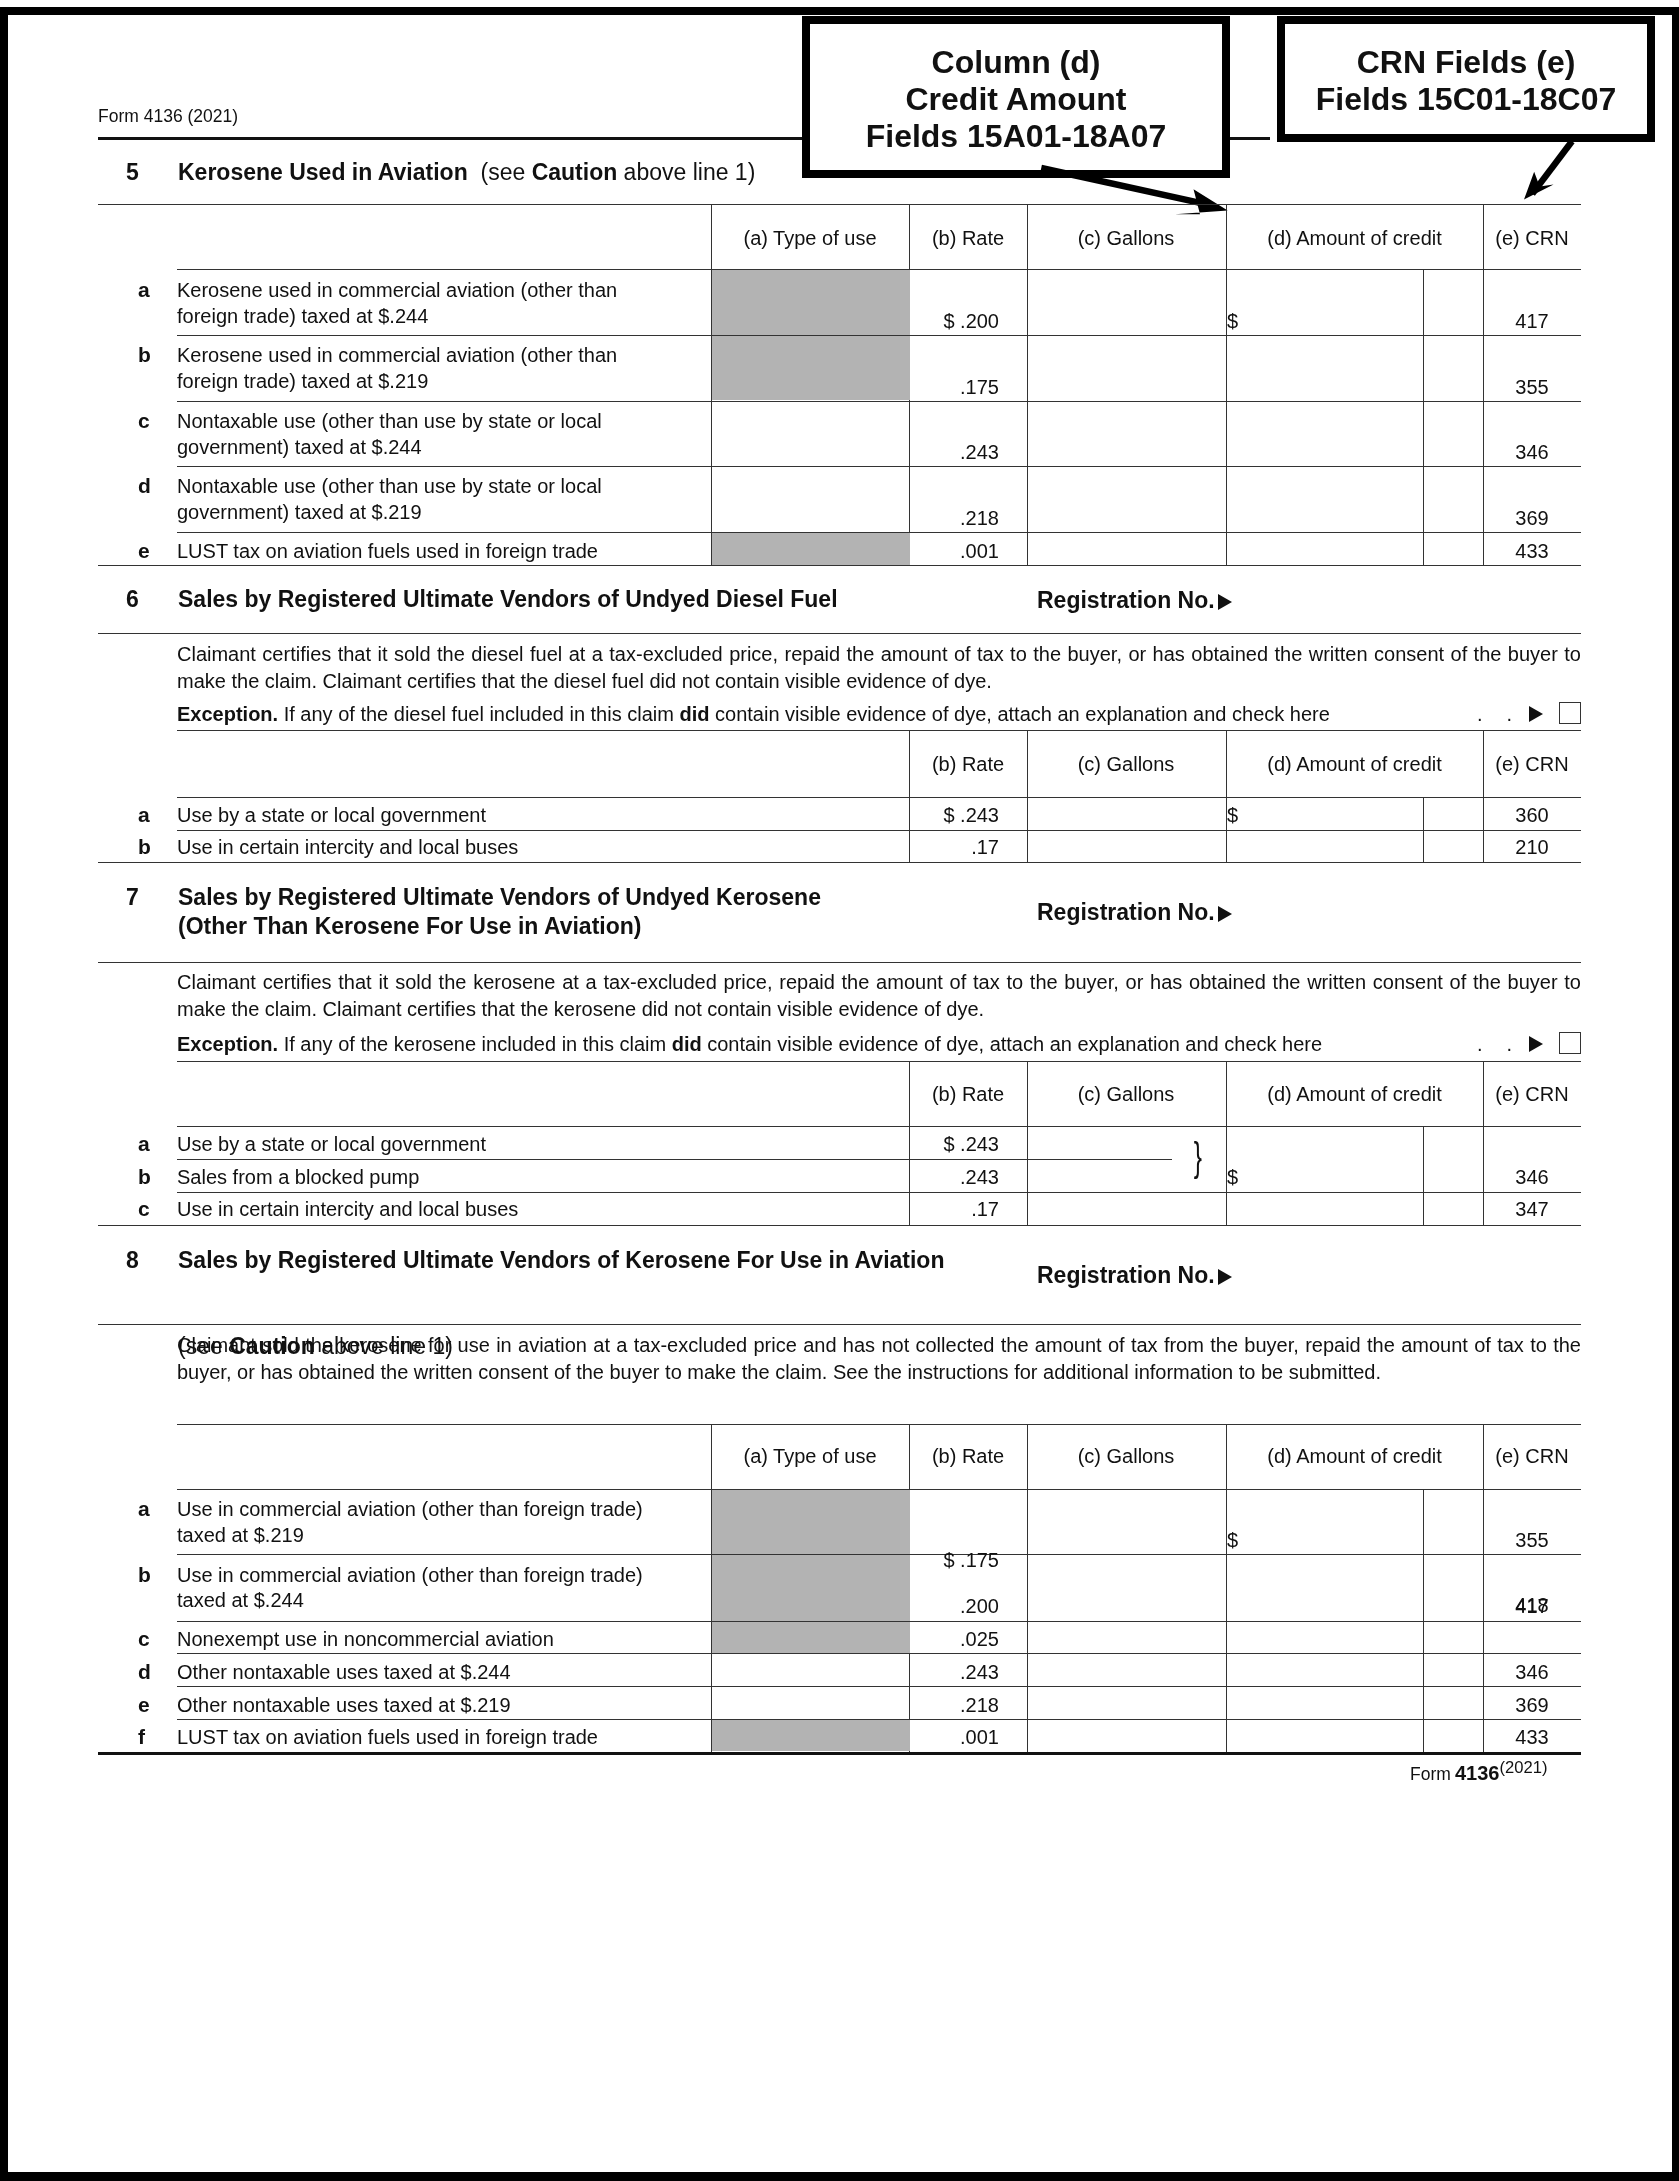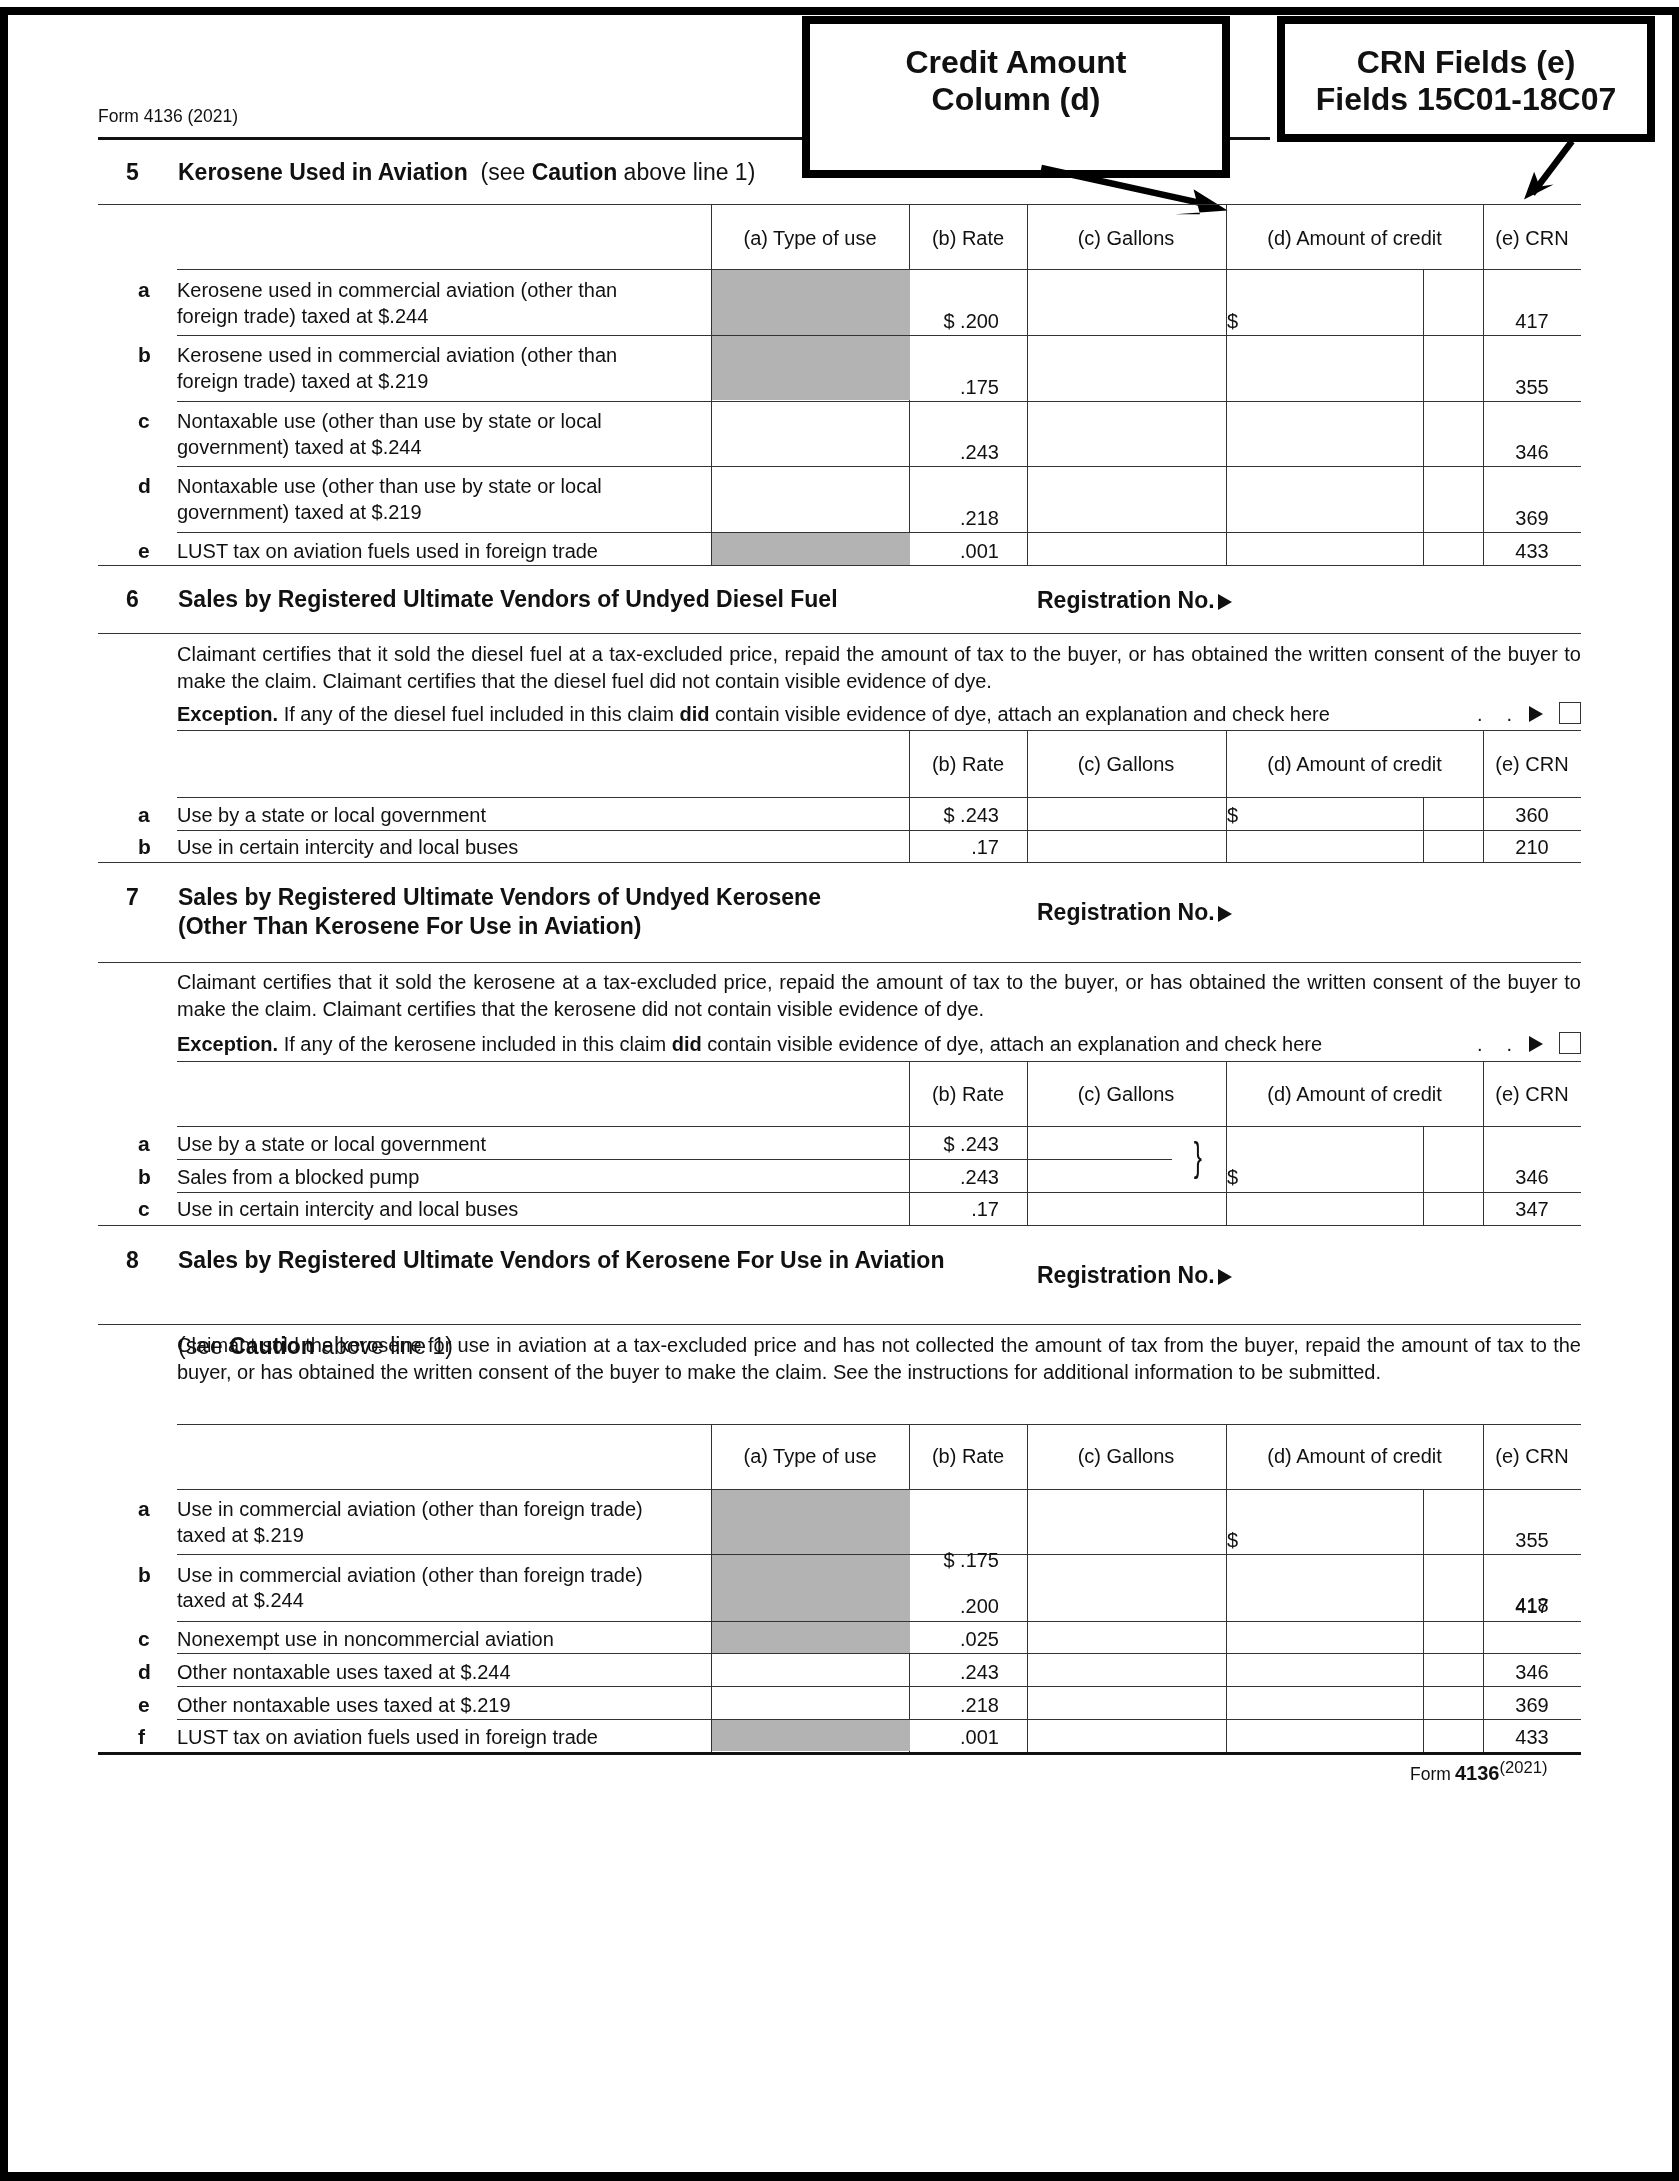--- a/index.html
+++ b/index.html
@@ -36,22 +36,23 @@
 <div class="frame"></div>
 
 <div class="t" style="left:98px; top:103px; font-size:17.5px;">
   <span>Form 4136</span>
   <span>(2021)</span>
 </div>
 <div class="hl thick" style="left:98px; width:711px; top:137px;"></div>
 <div class="hl thick" style="left:1218px; width:52px; top:137px;"></div>
 
 <div class="callout" style="left:802px; top:15.7px; width:428px; height:162px; padding-top:20px;">
+  <div>Column (d)</div>
   <div>Credit Amount</div>
-  <div>Column (d)</div>
+  <div>Fields 15A01-18A07</div>
 </div>
 
 <div class="callout" style="left:1277px; top:15.7px; width:378px; height:126px; padding-top:20px;">
   <div>CRN Fields (e)</div>
   <div>Fields 15C01-18C07</div>
 </div>
 
 <svg class="abs" style="left:0; top:0;" width="1680" height="240" viewBox="0 0 1820 260">
   <g>
     <line x1="1128" y1="182" x2="1310" y2="222" stroke="#000" stroke-width="7"></line>

